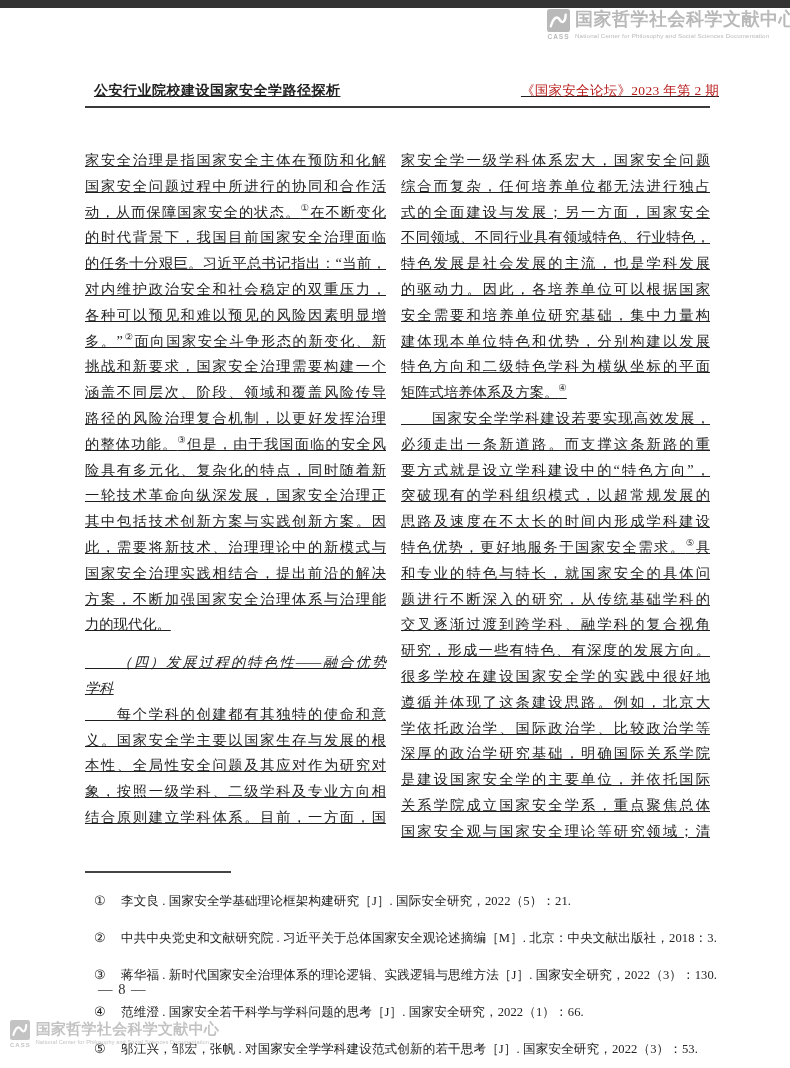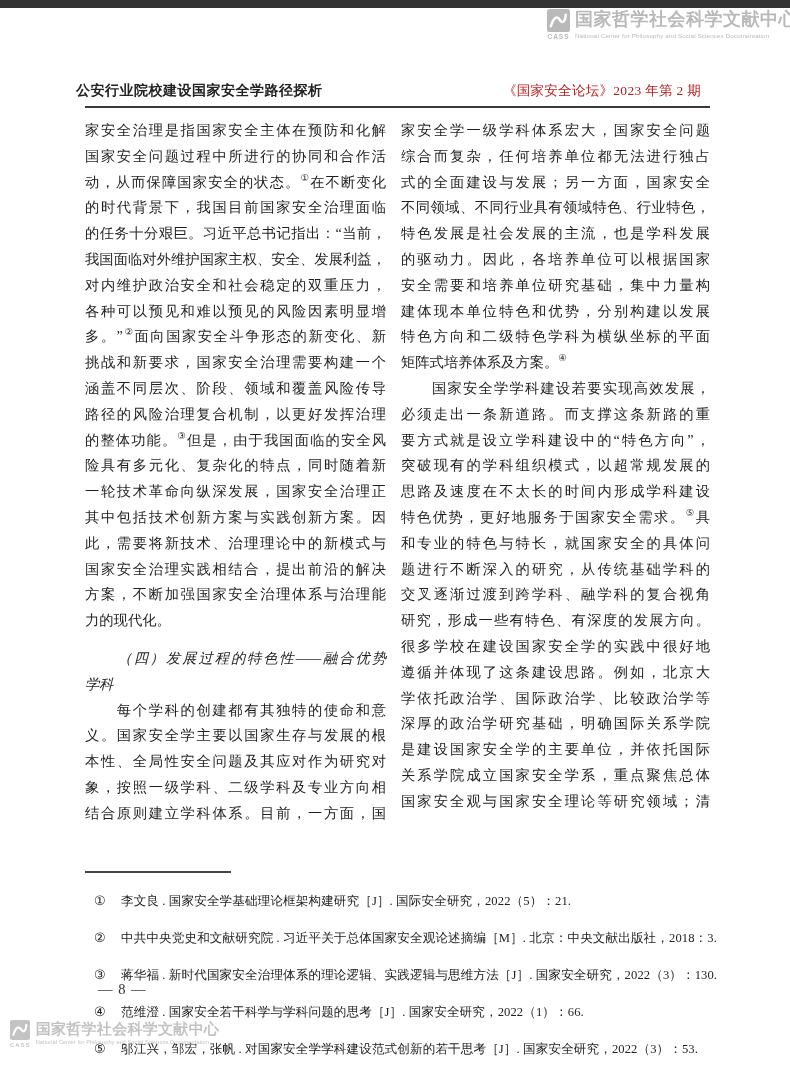--- a/index.html
+++ b/index.html
@@ -21,27 +21,27 @@
   .brand-bottom .brand-cass{font-size:6px;}
   .brand-textcol{display:flex;flex-direction:column;}
   .brand-cn{font-family:"Liberation Sans","DejaVu Sans",sans-serif;font-weight:600;white-space:nowrap;line-height:1.15;}
   .brand-top .brand-cn{font-size:18px;letter-spacing:0.5px;}
   .brand-bottom .brand-cn{font-size:15px;letter-spacing:0.3px;}
   .brand-en{font-family:"Liberation Sans","DejaVu Sans",sans-serif;white-space:nowrap;margin-top:2px;}
   .brand-top .brand-en{font-size:6.2px;letter-spacing:0.15px;}
   .brand-bottom .brand-en{font-size:5.6px;letter-spacing:0.1px;}
 
   
-  .runhead{position:absolute;top:82px;left:76px;width:625px;display:flex;justify-content:space-between;align-items:flex-start;}
+  .runhead{position:absolute;top:82px;left:94px;width:625px;display:flex;justify-content:space-between;align-items:flex-start;text-decoration:underline;}
   .runhead-title{font-family:"Liberation Sans","DejaVu Sans",sans-serif;font-weight:bold;font-size:14px;color:#222;letter-spacing:0.5px;}
   .runhead-journal{font-size:13.5px;color:#b91c1c;letter-spacing:0.3px;}
   .head-rule{position:absolute;top:106px;left:85px;width:625px;height:2px;background:#3a3a3a;}
 
   
-  .col{position:absolute;top:118px;}
+  .col{position:absolute;top:148px;text-decoration:underline;}
   .col-left{left:85px;width:301px;}
   .col-right{left:401px;width:309px;}
   .body-line{
     height:25.8px;line-height:25.8px;font-size:14.3px;color:#1f1f1f;
     white-space:nowrap;text-align:justify;text-align-last:justify;overflow:visible;
   }
   .body-line.s-e{text-align-last:left;}
   .body-line.s-h{font-style:italic;font-weight:500;text-align-last:justify;margin-top:12px;}
   .body-line.s-he{font-style:italic;font-weight:500;text-align-last:left;}
   .body-line sup{font-size:9.5px;vertical-align:super;line-height:0;}
@@ -82,21 +82,20 @@
   </div>
   <div class="head-rule"></div>
 
   <div class="col col-left">
 
   <div class="body-line">家安全治理是指国家安全主体在预防和化解</div>
       <div class="body-line">国家安全问题过程中所进行的协同和合作活</div>
       <div class="body-line">动，从而保障国家安全的状态。<sup>①</sup>在不断变化</div>
       <div class="body-line">的时代背景下，我国目前国家安全治理面临</div>
       <div class="body-line">的任务十分艰巨。习近平总书记指出：“当前，</div>
-      <div class="body-line">我国面临对外维护国家主权、安全、发展利益，</div>
       <div class="body-line">对内维护政治安全和社会稳定的双重压力，</div>
       <div class="body-line">各种可以预见和难以预见的风险因素明显增</div>
       <div class="body-line">多。”<sup>②</sup>面向国家安全斗争形态的新变化、新</div>
       <div class="body-line">挑战和新要求，国家安全治理需要构建一个</div>
       <div class="body-line">涵盖不同层次、阶段、领域和覆盖风险传导</div>
       <div class="body-line">路径的风险治理复合机制，以更好发挥治理</div>
       <div class="body-line">的整体功能。<sup>③</sup>但是，由于我国面临的安全风</div>
       <div class="body-line">险具有多元化、复杂化的特点，同时随着新</div>
       <div class="body-line">一轮技术革命向纵深发展，国家安全治理正</div>
       <div class="body-line">其中包括技术创新方案与实践创新方案。因</div>

